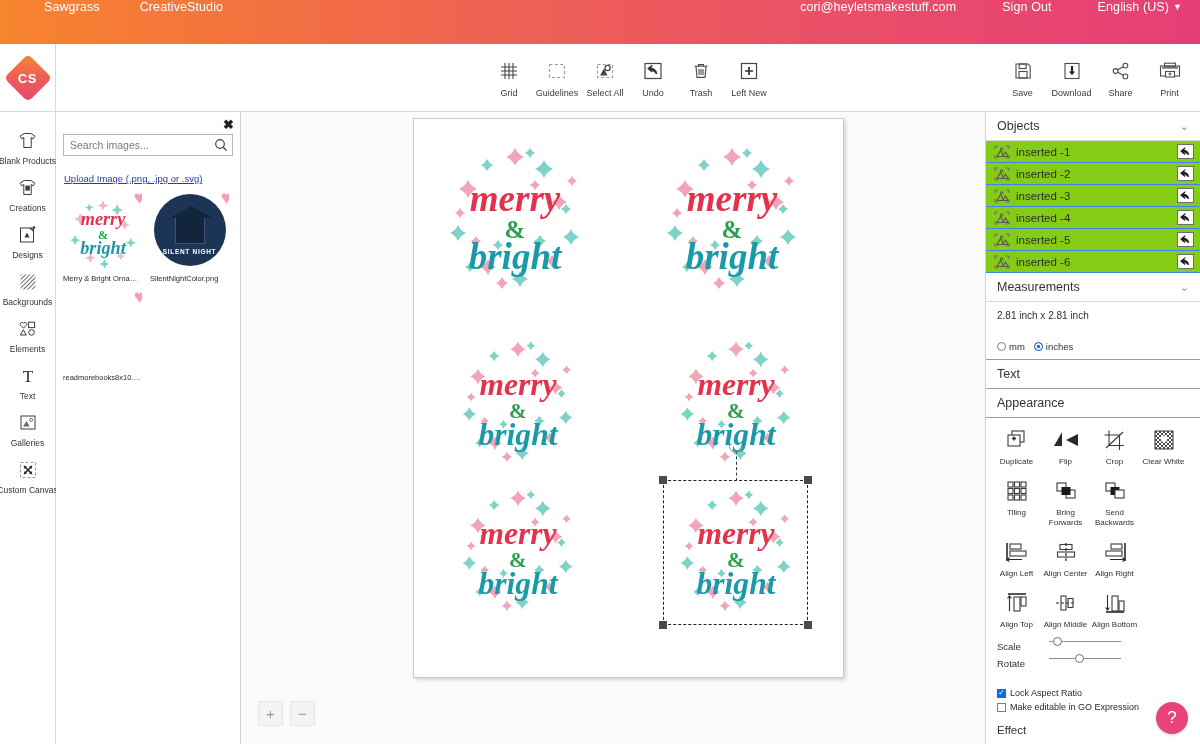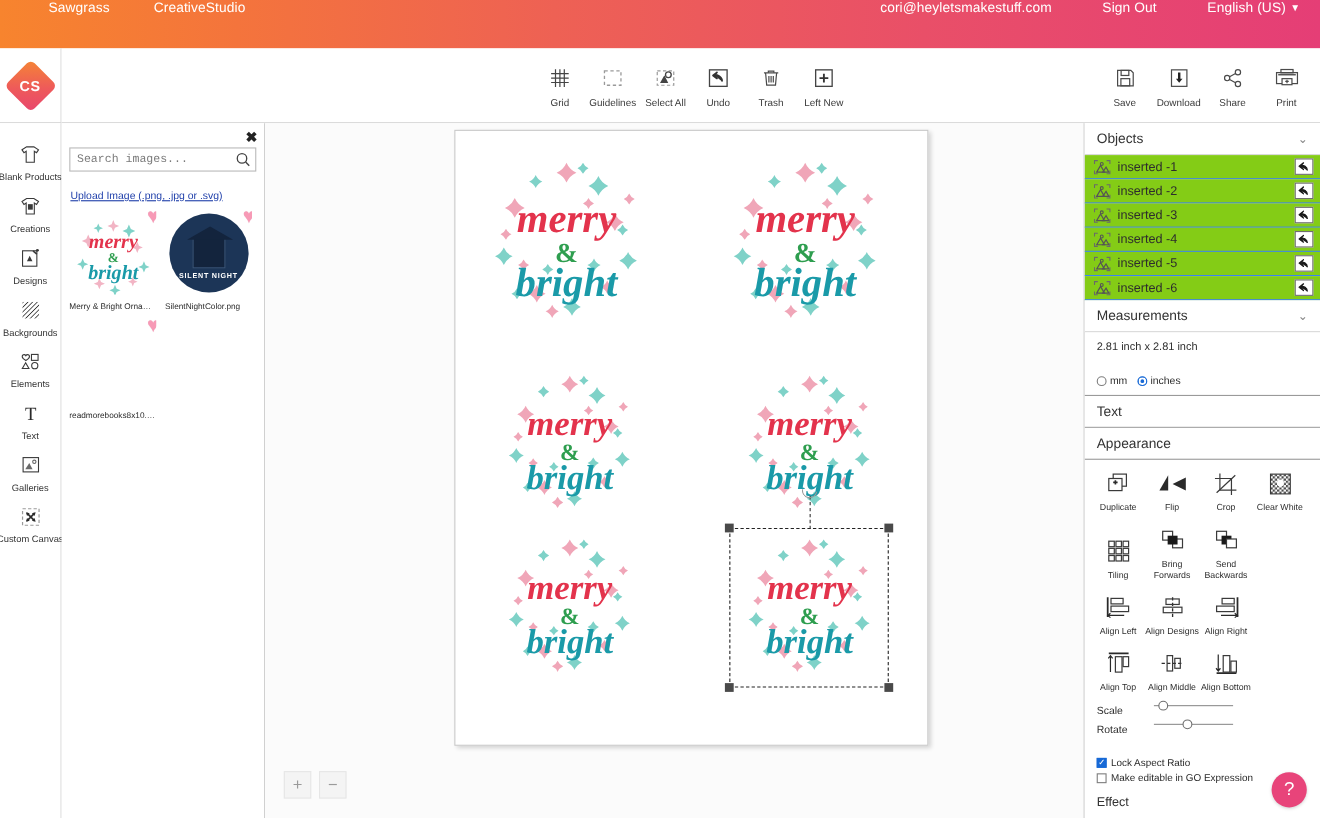--- a/index.html
+++ b/index.html
@@ -77,21 +77,21 @@
   .panel-close {
     position: absolute; right: 6px; top: 6px; font-size: 13px; color: #222;
     cursor: pointer; font-weight: bold; line-height: 1;
   }
   .searchwrap {
     position: absolute; left: 7px; top: 22px; width: 170px; height: 22px;
     border: 1px solid #b9b9b9; background: #fff; display: flex; align-items: center;
   }
   .searchwrap input {
     border: 0; outline: 0; flex: 1; font-size: 10.5px; color: #555;
-    padding-left: 6px; font-family: Liberation Mono, monospace; background: transparent;
+    padding-left: 6px; font-family: Liberation Sans, sans-serif; background: transparent;
   }
   .searchwrap input::placeholder { color: #7a7a7a; }
   .search-ico { width: 22px; display:flex; align-items:center; justify-content:center;}
   .uploadlink {
     position: absolute; left: 8px; top: 61px; font-size: 9.5px; color: #1f3faa;
     text-decoration: underline; cursor: pointer; white-space: nowrap;
   }
   .thumbgrid {
     position: absolute; left: 7px; top: 78px; width: 172px;
     display: flex; flex-wrap: wrap; gap: 6px 8px;
@@ -195,21 +195,21 @@
     align-items: center; justify-content: center; background: #fff;
   }
   .meas-body { padding: 8px 11px 7px; border-bottom: 1px solid #9a9a9a; }
   .meas-dims { font-size: 10px; color: #2f2f2f; }
   .meas-radios { margin-top: 20px; display: flex; align-items: center; gap: 3px; font-size: 9.5px; color: #2f2f2f;}
   .radio {
     width: 9px; height: 9px; border-radius: 50%; border: 1px solid #7d7d7d;
     display: inline-block; vertical-align: -1px; background: #fff;
   }
   .radio.on { border-color: #1769d6; background: #1769d6; box-shadow: inset 0 0 0 1.8px #fff; }
-  .tools { padding: 9px 6px 0; display: flex; flex-wrap: wrap; align-items: flex-end; }
+  .tools { padding: 9px 6px 0; display: flex; flex-wrap: wrap; }
   .tool {
     width: 49px; display: flex; flex-direction: column; align-items: center;
     margin-bottom: 11px; cursor: pointer;
   }
   .tool-ico { height: 26px; display: flex; align-items: center; justify-content: center; }
   .tool-lbl { font-size: 8px; color: #2f2f2f; margin-top: 4px; text-align: center; line-height: 1.25; }
   .sliderrow { display: flex; align-items: flex-start; padding: 0 11px; height: 17px; }
   .slider-lbl { font-size: 9.5px; color: #2f2f2f; width: 52px; }
   .track { position: relative; width: 72px; height: 1.4px; background: #8e8e8e; }
   .knob {
@@ -983,21 +983,21 @@
       <div class="tool-lbl">Align Left</div>
     </div>
     <div class="tool">
       <div class="tool-ico">
         <svg width="26" height="22" viewBox="0 0 26 22">
             <path d="M13 2 V20" stroke="#2a2a2a" stroke-width="1.2" stroke-dasharray="3 2"></path>
         <rect x="7" y="3.5" width="12" height="5" fill="none" stroke="#3a3a3a" stroke-width="1.1"></rect>
         <rect x="4.5" y="11" width="17" height="5" fill="none" stroke="#3a3a3a" stroke-width="1.1"></rect>
           </svg>
       </div>
-      <div class="tool-lbl">Align Designs</div>
+      <div class="tool-lbl">Align Center</div>
     </div>
     <div class="tool">
       <div class="tool-ico">
         <svg width="26" height="22" viewBox="0 0 26 22">
             <path d="M23 2 V20" stroke="#2a2a2a" stroke-width="1.6"></path>
         <rect x="9" y="3" width="11" height="5" fill="none" stroke="#3a3a3a" stroke-width="1.1"></rect>
         <rect x="4" y="10" width="16" height="5" fill="none" stroke="#3a3a3a" stroke-width="1.1"></rect>
         <path d="M8 18.5 H23 M20.5 16.5 L23 18.5 L20.5 20.5" stroke="#2a2a2a" stroke-width="1.1" fill="none"></path>
           </svg>
       </div>

